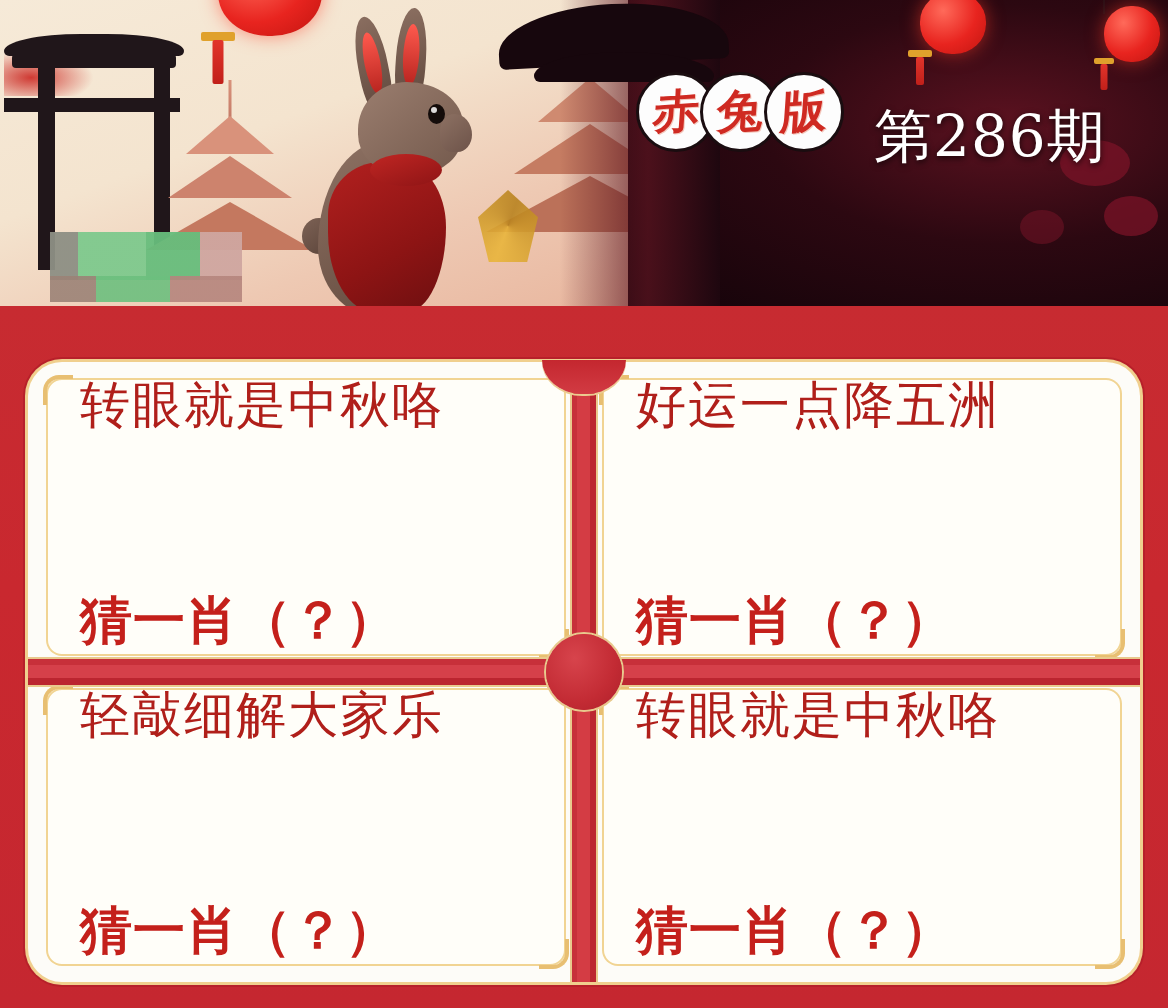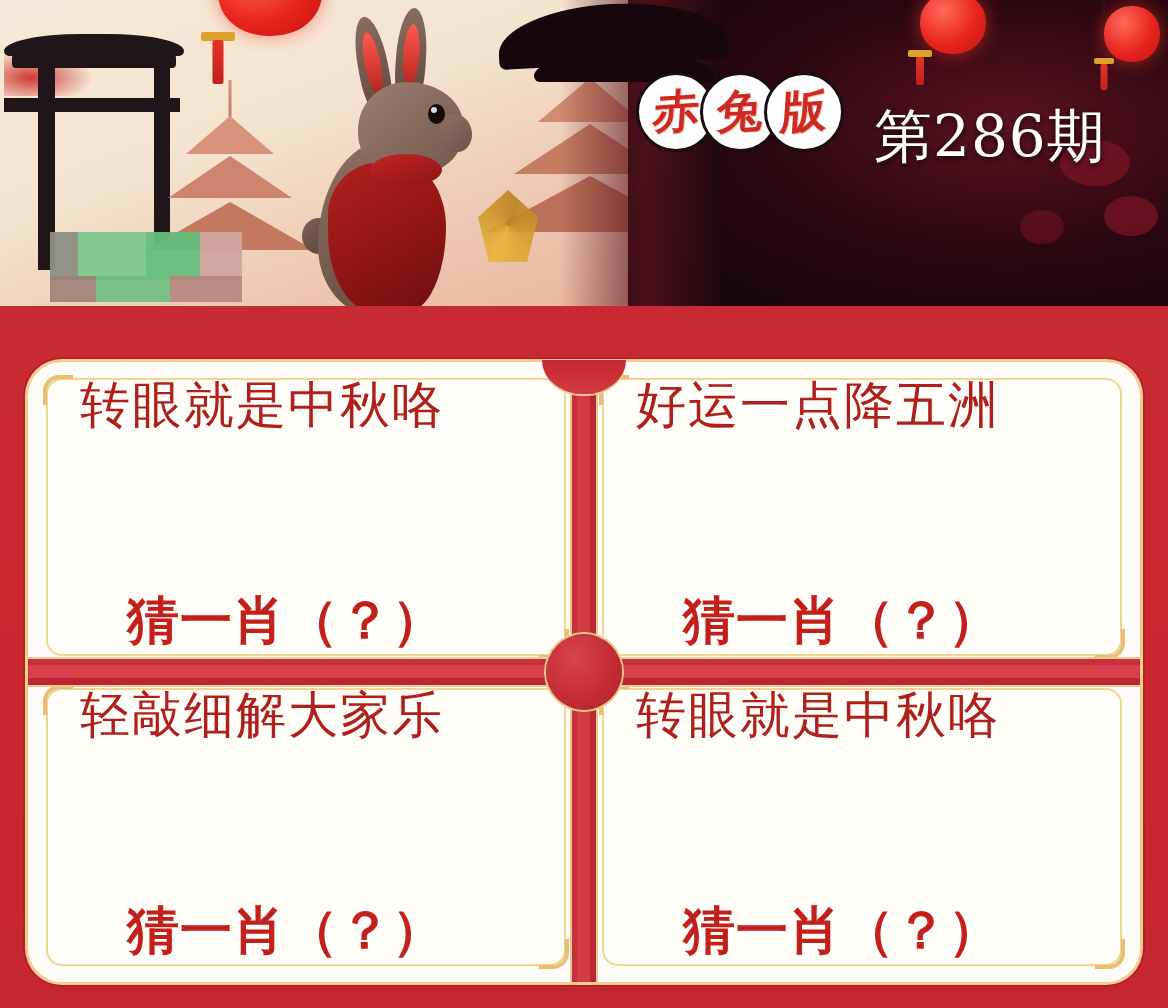--- a/index.html
+++ b/index.html
@@ -187,21 +187,21 @@
   }
   .card .line1{
     font-family:"DejaVu Serif","Liberation Serif",serif;
     font-size:50px;color:#b01f1a;line-height:1.1;
     letter-spacing:2px;white-space:nowrap;
     margin-bottom:18px;
   }
   .card .line2{
     font-family:"DejaVu Sans","Liberation Sans",sans-serif;
     font-weight:bold;font-size:52px;color:#c4201b;
-    letter-spacing:1px;white-space:nowrap;margin-left:47px;
+    letter-spacing:1px;white-space:nowrap;
   }
   
   .card:before,.card:after{
     content:"";position:absolute;width:26px;height:26px;pointer-events:none;
   }
   .card:before{left:-3px;top:-3px;border-left:4px solid #e8bf72;border-top:4px solid #e8bf72;border-radius:16px 0 0 0;}
   .card:after{right:-3px;bottom:-3px;border-right:4px solid #e8bf72;border-bottom:4px solid #e8bf72;border-radius:0 0 16px 0;}
 </style>
 </head>
 <body>

